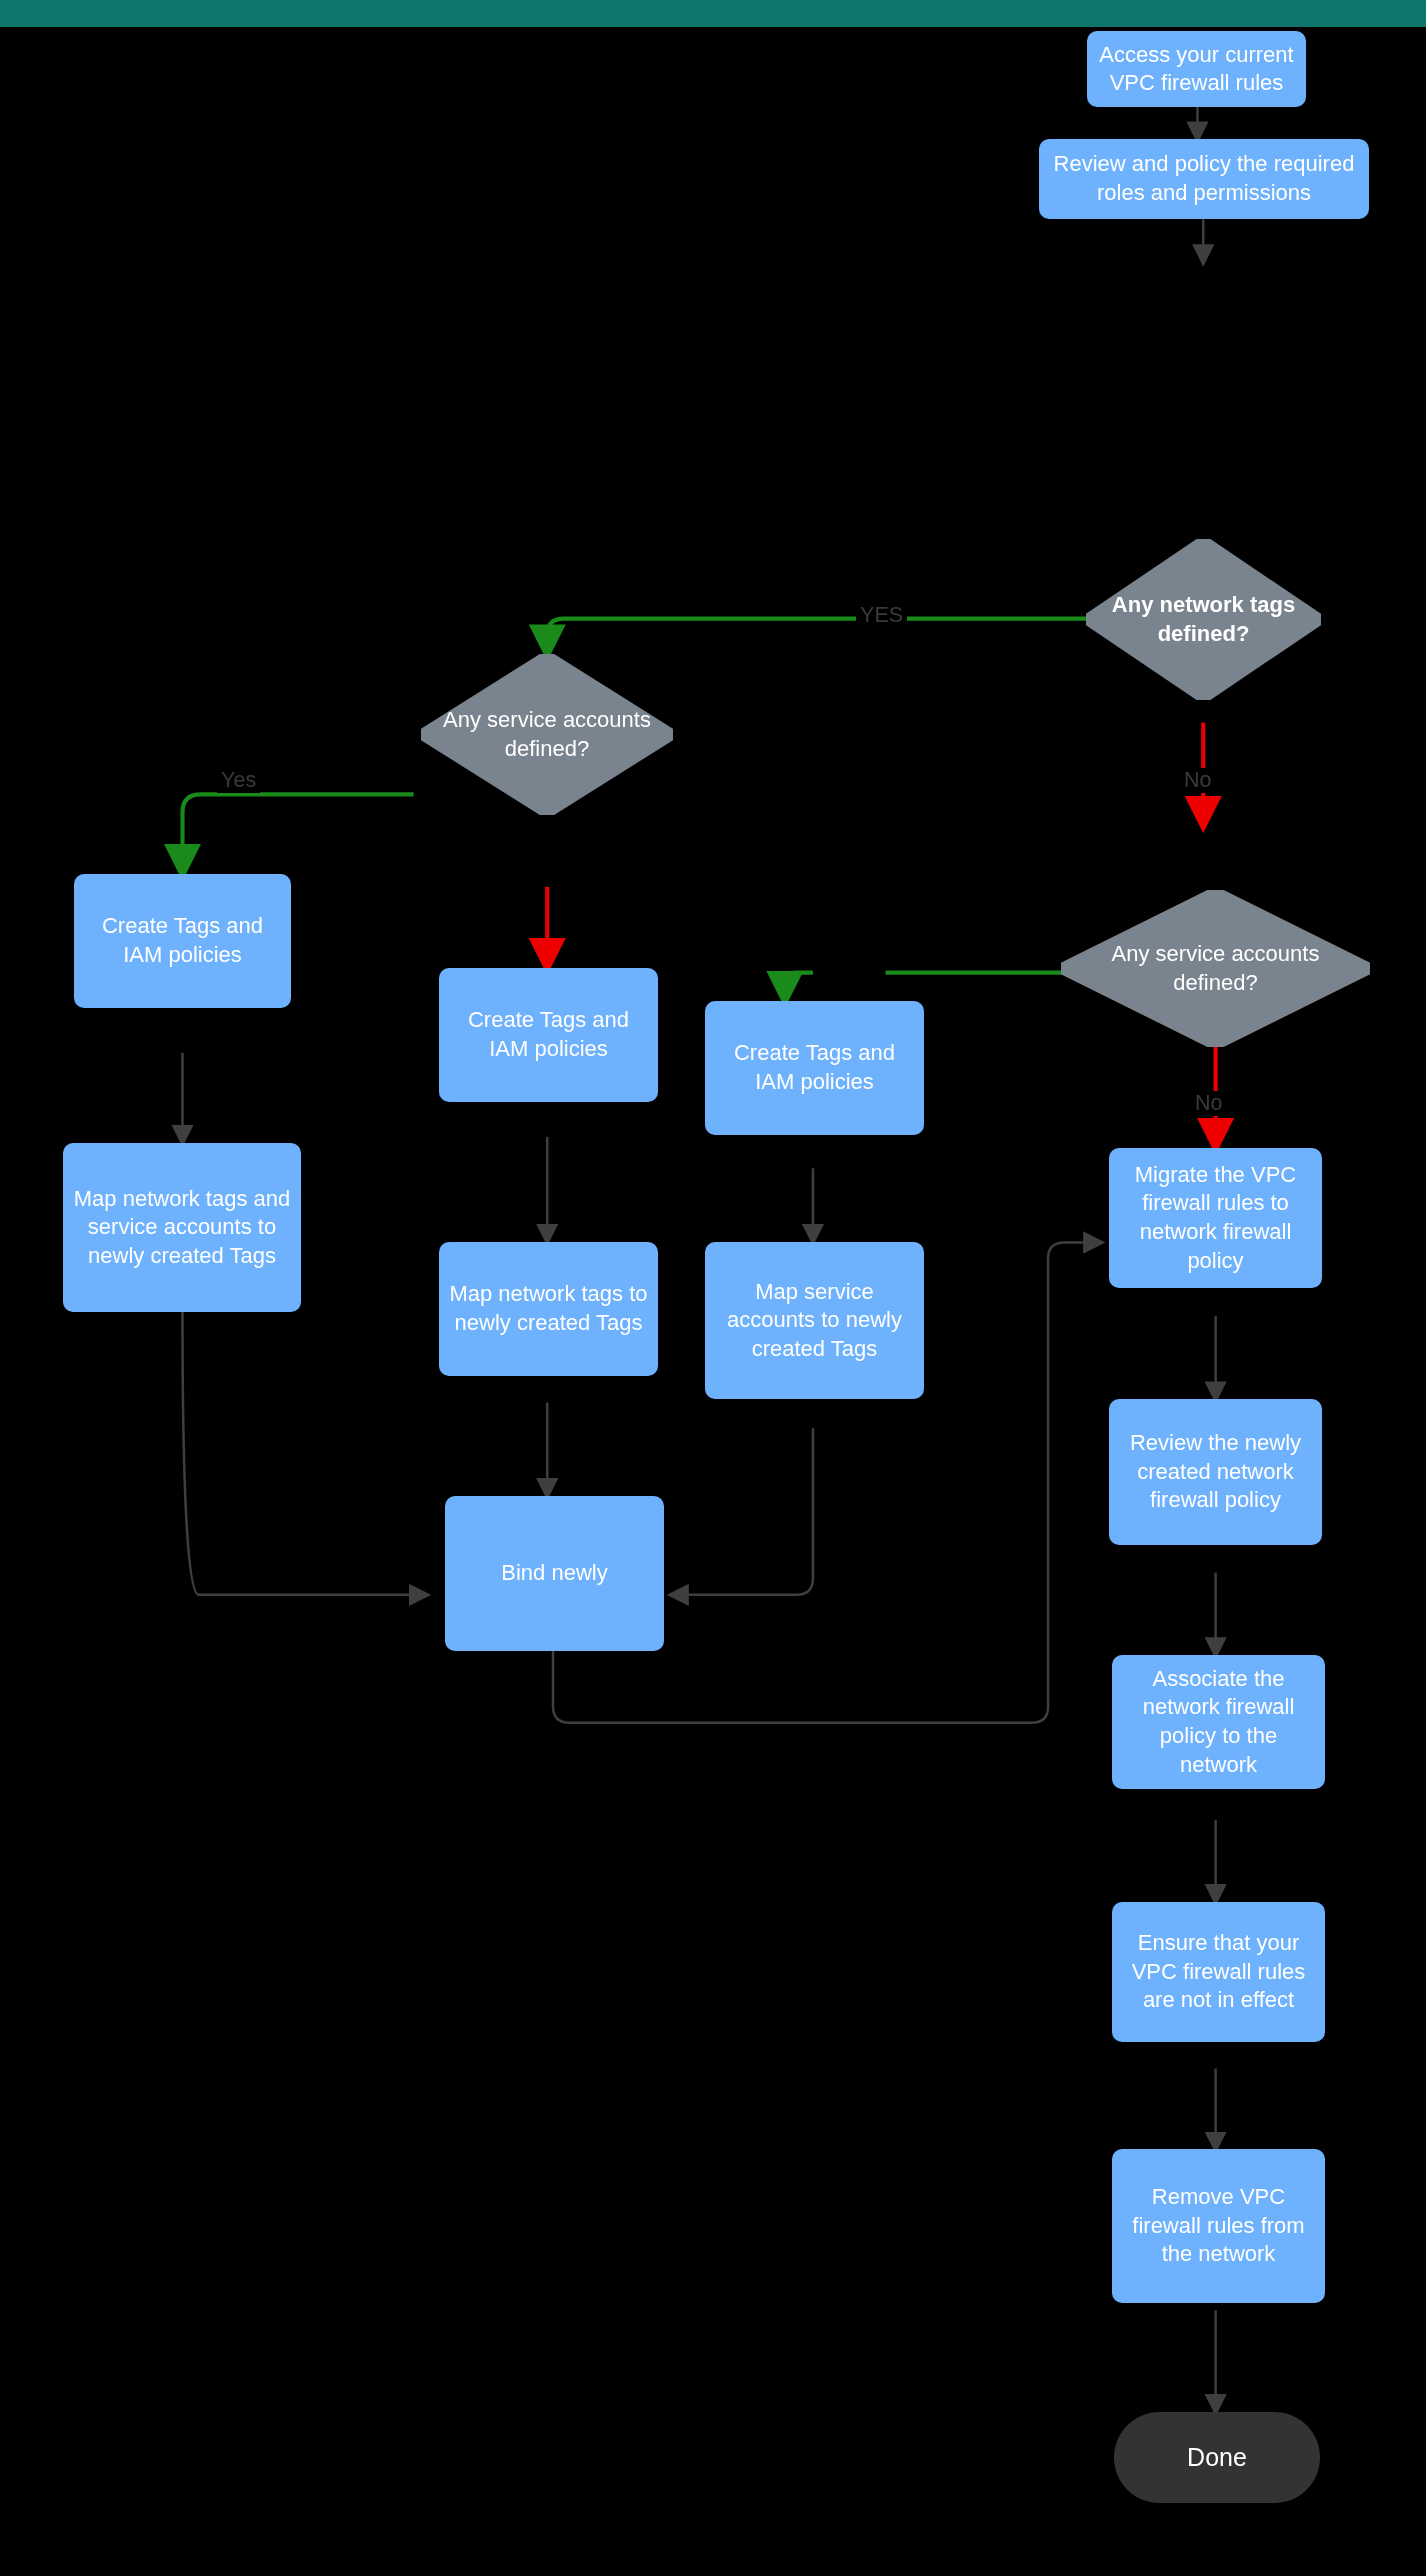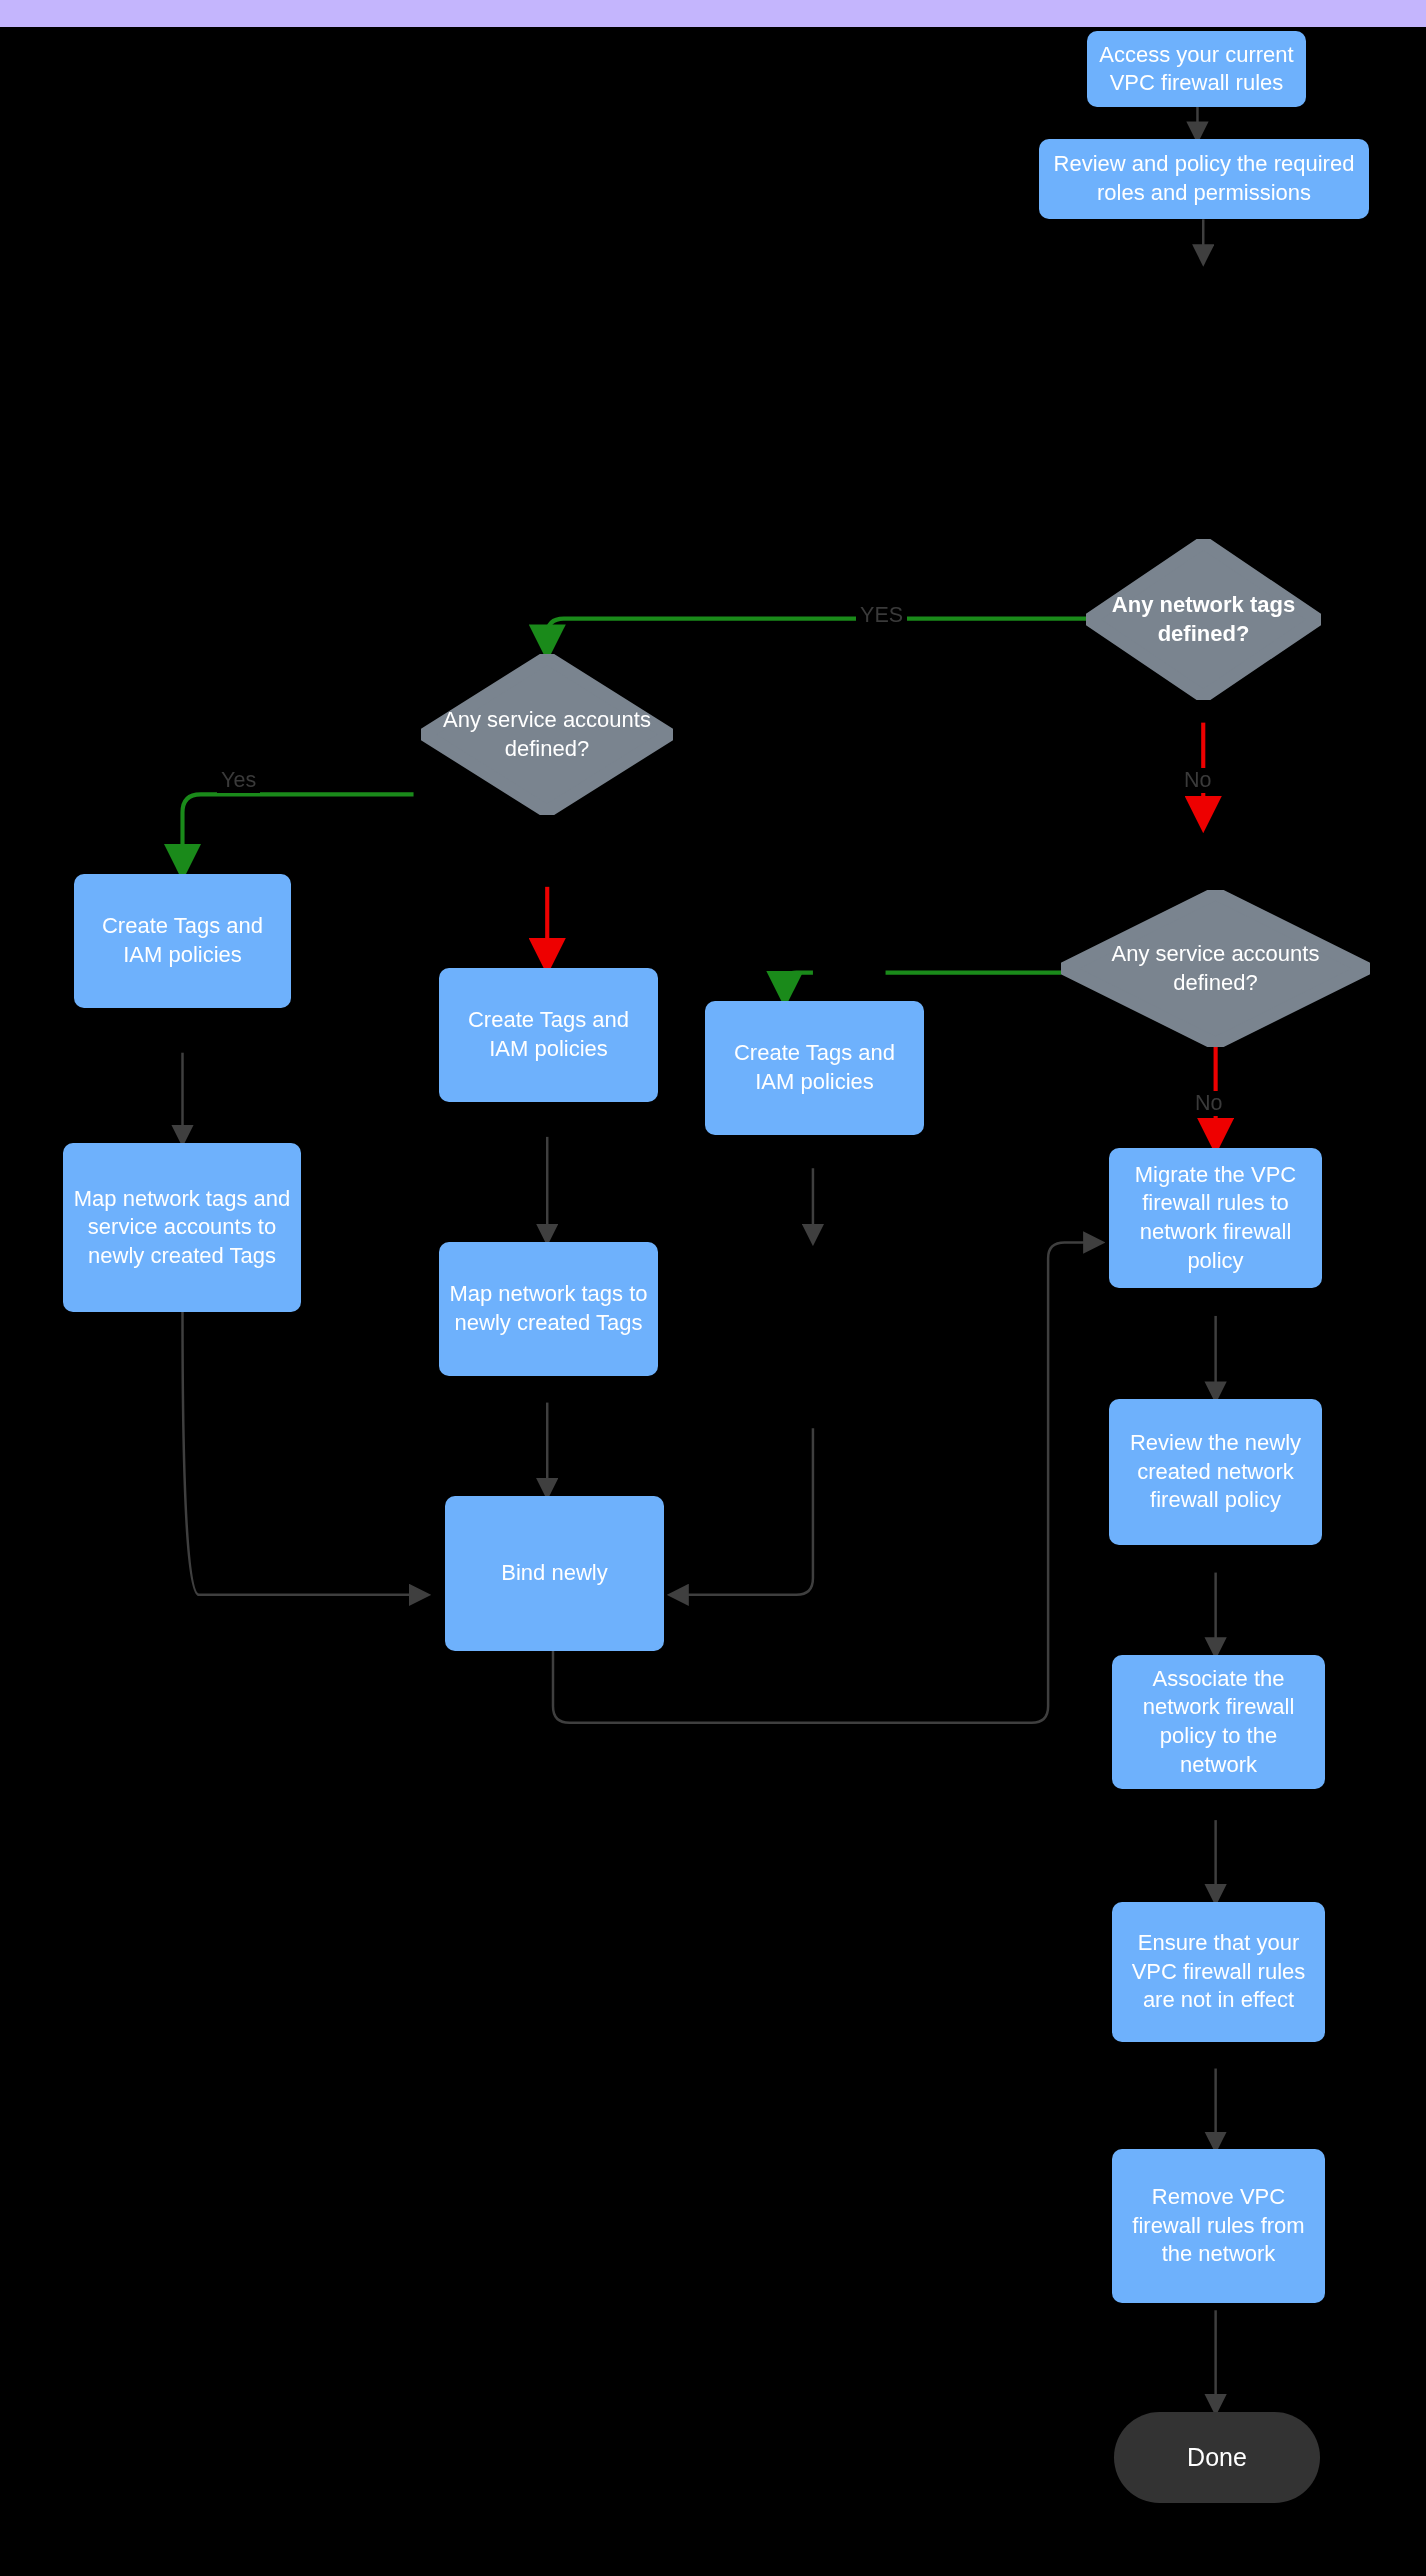--- a/index.html
+++ b/index.html
@@ -1,17 +1,17 @@
 <!DOCTYPE html>
 <html style="font-size:13.2px"><head>
 <meta charset="utf-8">
 <style>
   html,body{margin:0;padding:0;background:#ffffff;}
   body{font-family:"Liberation Sans","DejaVu Sans",sans-serif;}
-  #page{position:relative;width:1427px;height:2576px;background:#c4b5fd;overflow:hidden;}
+  #page{position:relative;width:1427px;height:2576px;background:#0f766e;overflow:hidden;}
   #canvas{position:absolute;left:0;top:27px;width:1427px;height:2549px;background:#000000;}
   #edges{position:absolute;left:0;top:0;width:1427px;height:2549px;}
   .node{position:absolute;box-sizing:border-box;display:flex;align-items:center;justify-content:center;
         text-align:center;color:#ffffff;line-height:1.30;z-index:5;}
   .proc{background:#6eb1fc;border-radius:10px;font-size:22px;padding:5px 8.3px;}
   .term{background:#333333;border-radius:50px;font-size:25px;}
   .dia{background:transparent;font-size:22px;}
   .dia .diabg{position:absolute;left:0;top:0;width:100%;height:100%;z-index:0;}
   .dia .dtxt{position:relative;z-index:1;padding:0 11.6px;}
   .elabel{position:absolute;color:#3a3a3a;font-size:21.5px;z-index:6;background:#000000;padding:0 4.1px;
@@ -123,20 +123,23 @@
     </div>
 
     <div class="node proc" style="left:439px;top:1215px;width:219px;height:134px;">
       <span>Map network tags to newly created Tags</span>
     </div>
 
     <div class="node proc" style="left:705px;top:974px;width:219px;height:134px;">
       <span>Create Tags and IAM policies</span>
     </div>
 
+    <div class="node proc" style="left:705px;top:1215px;width:219px;height:157px;">
+      <span>Map service accounts  to newly created Tags</span>
+    </div>
 
     <div class="node proc" style="left:445px;top:1469px;width:219px;height:155px;">
       <span>Bind newly</span>
     </div>
 
     <div class="node proc" style="left:1109px;top:1121px;width:213px;height:140px;">
       <span>Migrate the VPC firewall rules to network firewall policy</span>
     </div>
 
     <div class="node proc" style="left:1109px;top:1372px;width:213px;height:146px;">

